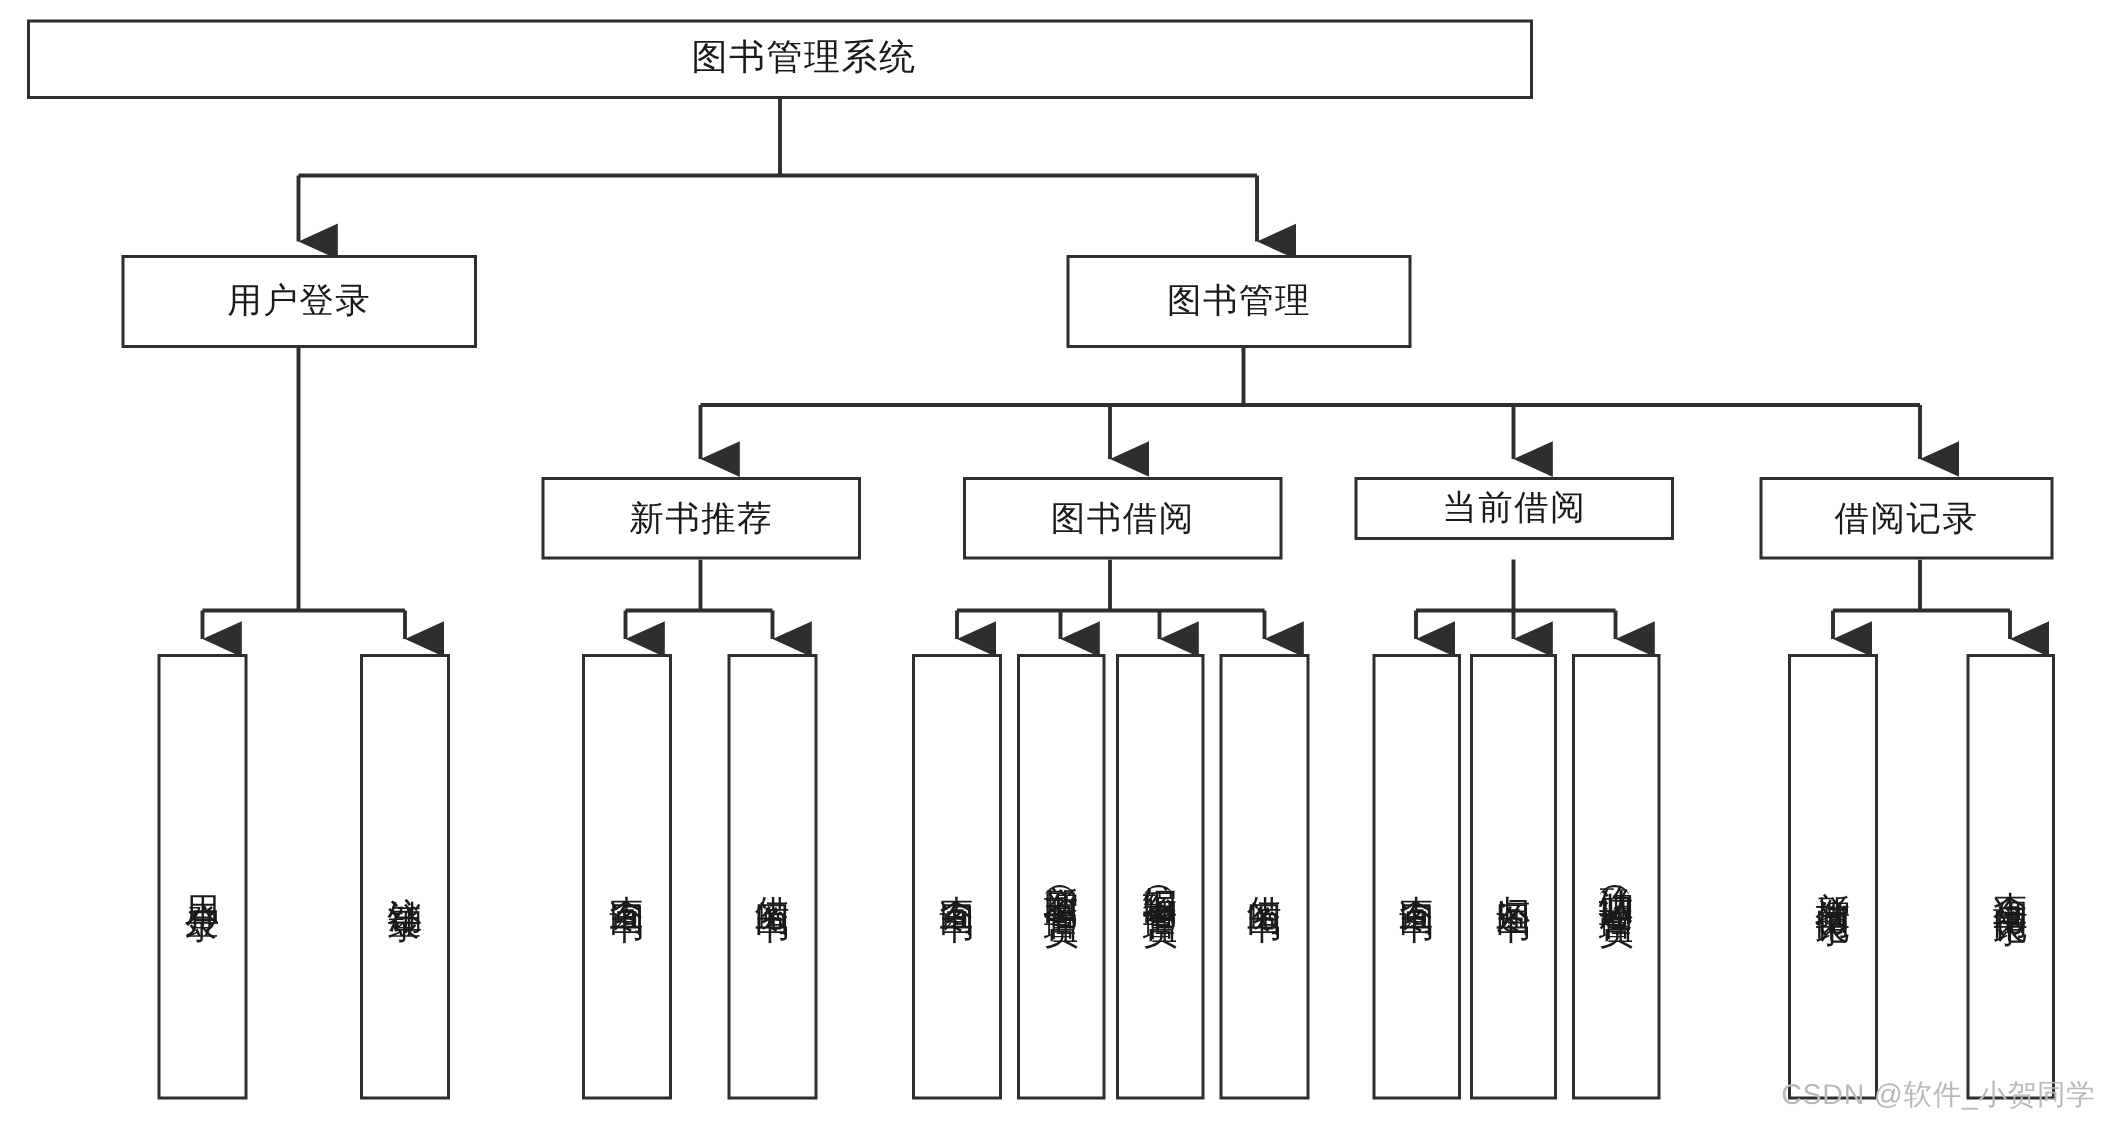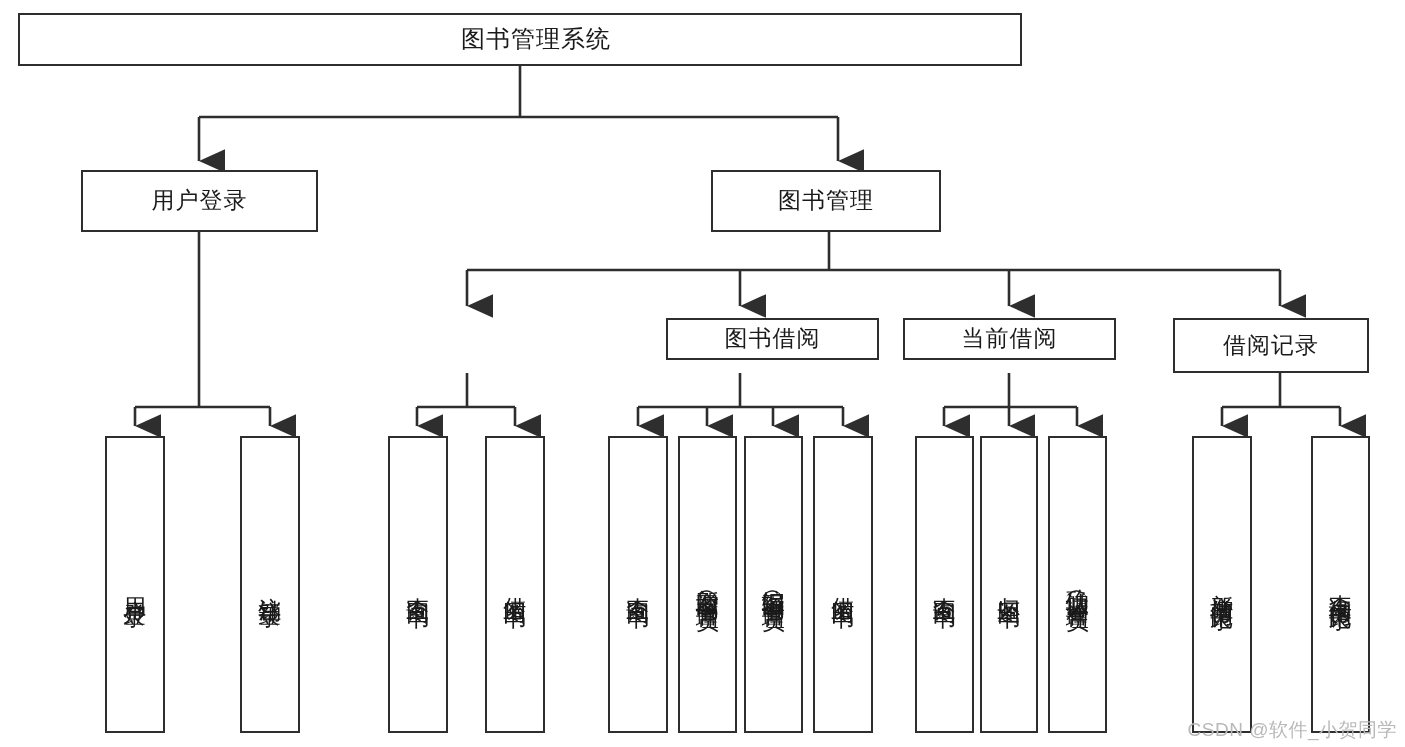--- a/index.html
+++ b/index.html
@@ -138,21 +138,24 @@
     <span class="node-label">图书管理系统</span>
   </div>
 
   <div class="node h-node" style="left:81px; top:170px; width:237px; height:62px;">
     <span class="node-label">用户登录</span>
   </div>
   <div class="node h-node" style="left:711px; top:170px; width:230px; height:62px;">
     <span class="node-label">图书管理</span>
   </div>
 
-  <div class="node h-node" style="left:666px; top:318px; width:213px; height:42px;">
+  <div class="node h-node" style="left:361px; top:318px; width:213px; height:55px;">
+    <span class="node-label">新书推荐</span>
+  </div>
+  <div class="node h-node" style="left:642px; top:318px; width:213px; height:55px;">
     <span class="node-label">图书借阅</span>
   </div>
   <div class="node h-node" style="left:903px; top:318px; width:213px; height:42px;">
     <span class="node-label">当前借阅</span>
   </div>
   <div class="node h-node" style="left:1173px; top:318px; width:196px; height:55px;">
     <span class="node-label">借阅记录</span>
   </div>
 
   <div class="node v-node" style="left:105px; top:436px; width:60px; height:297px;">

